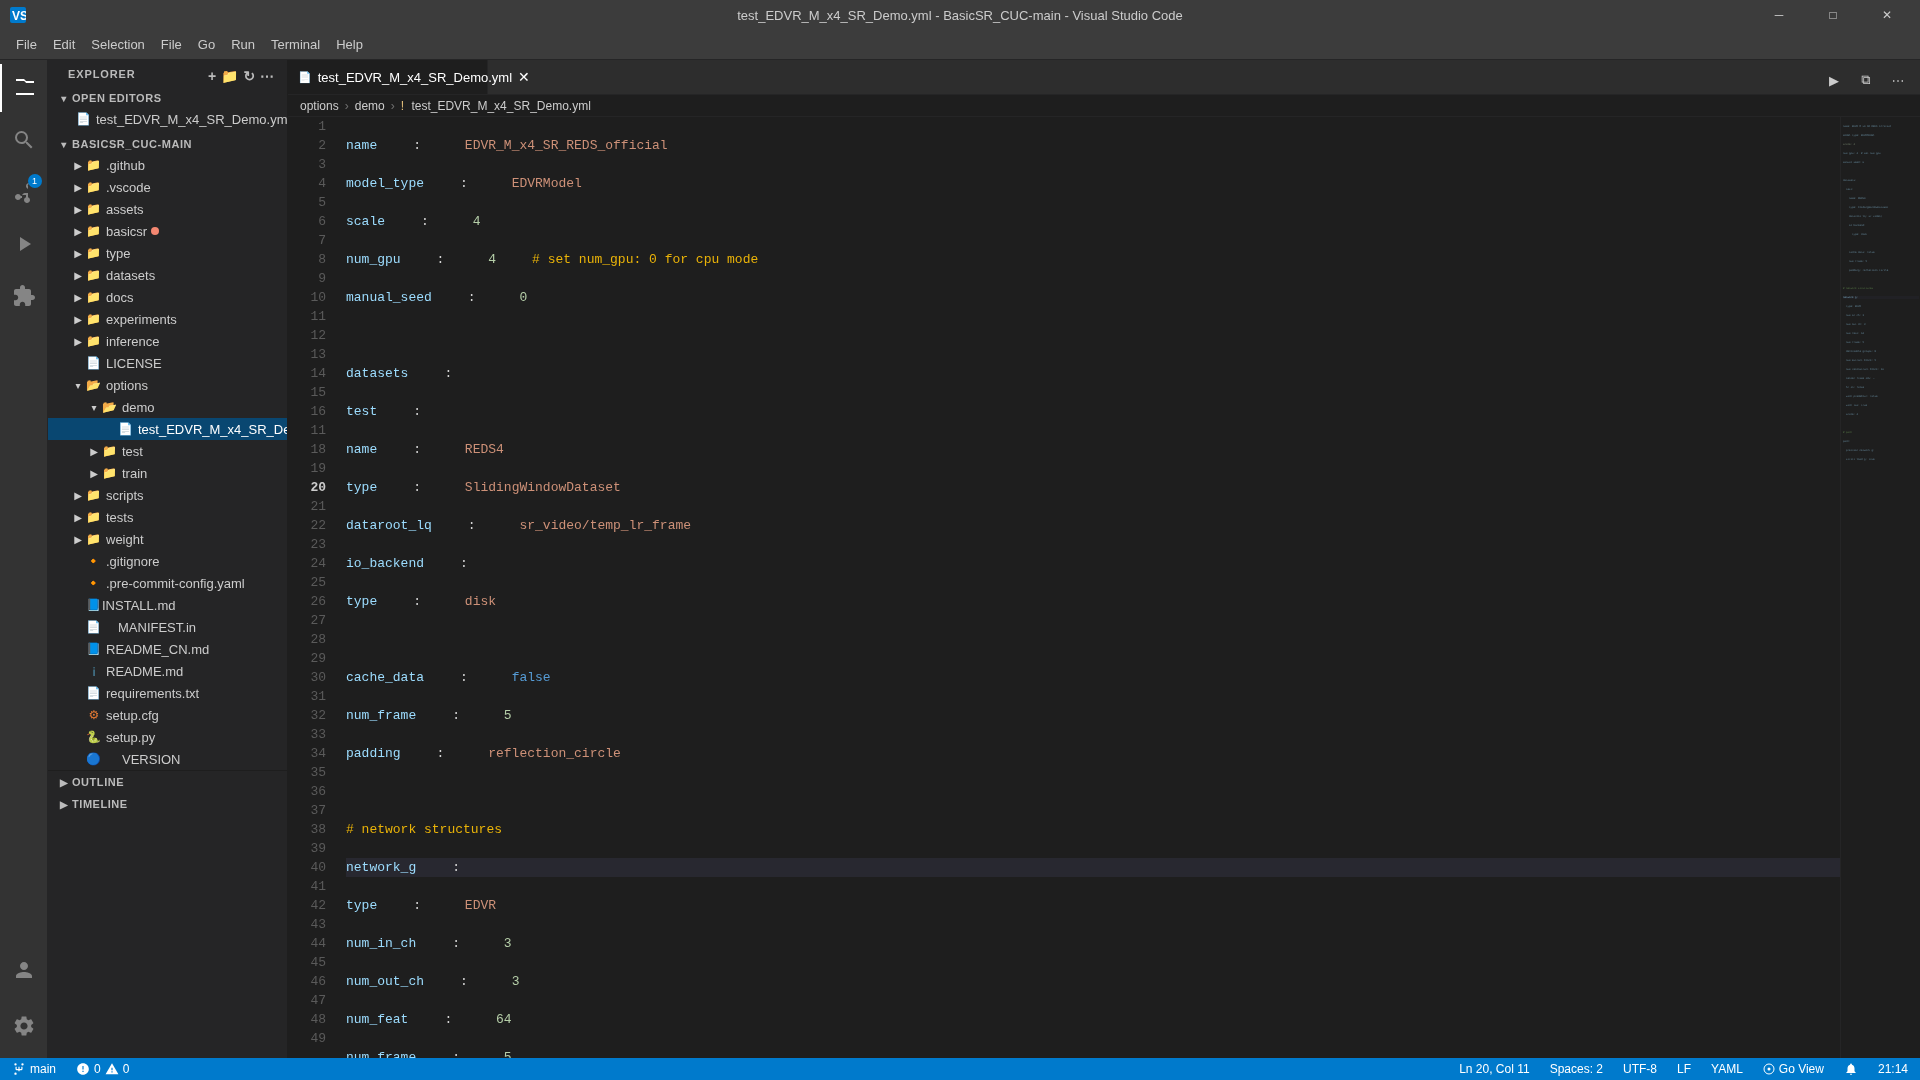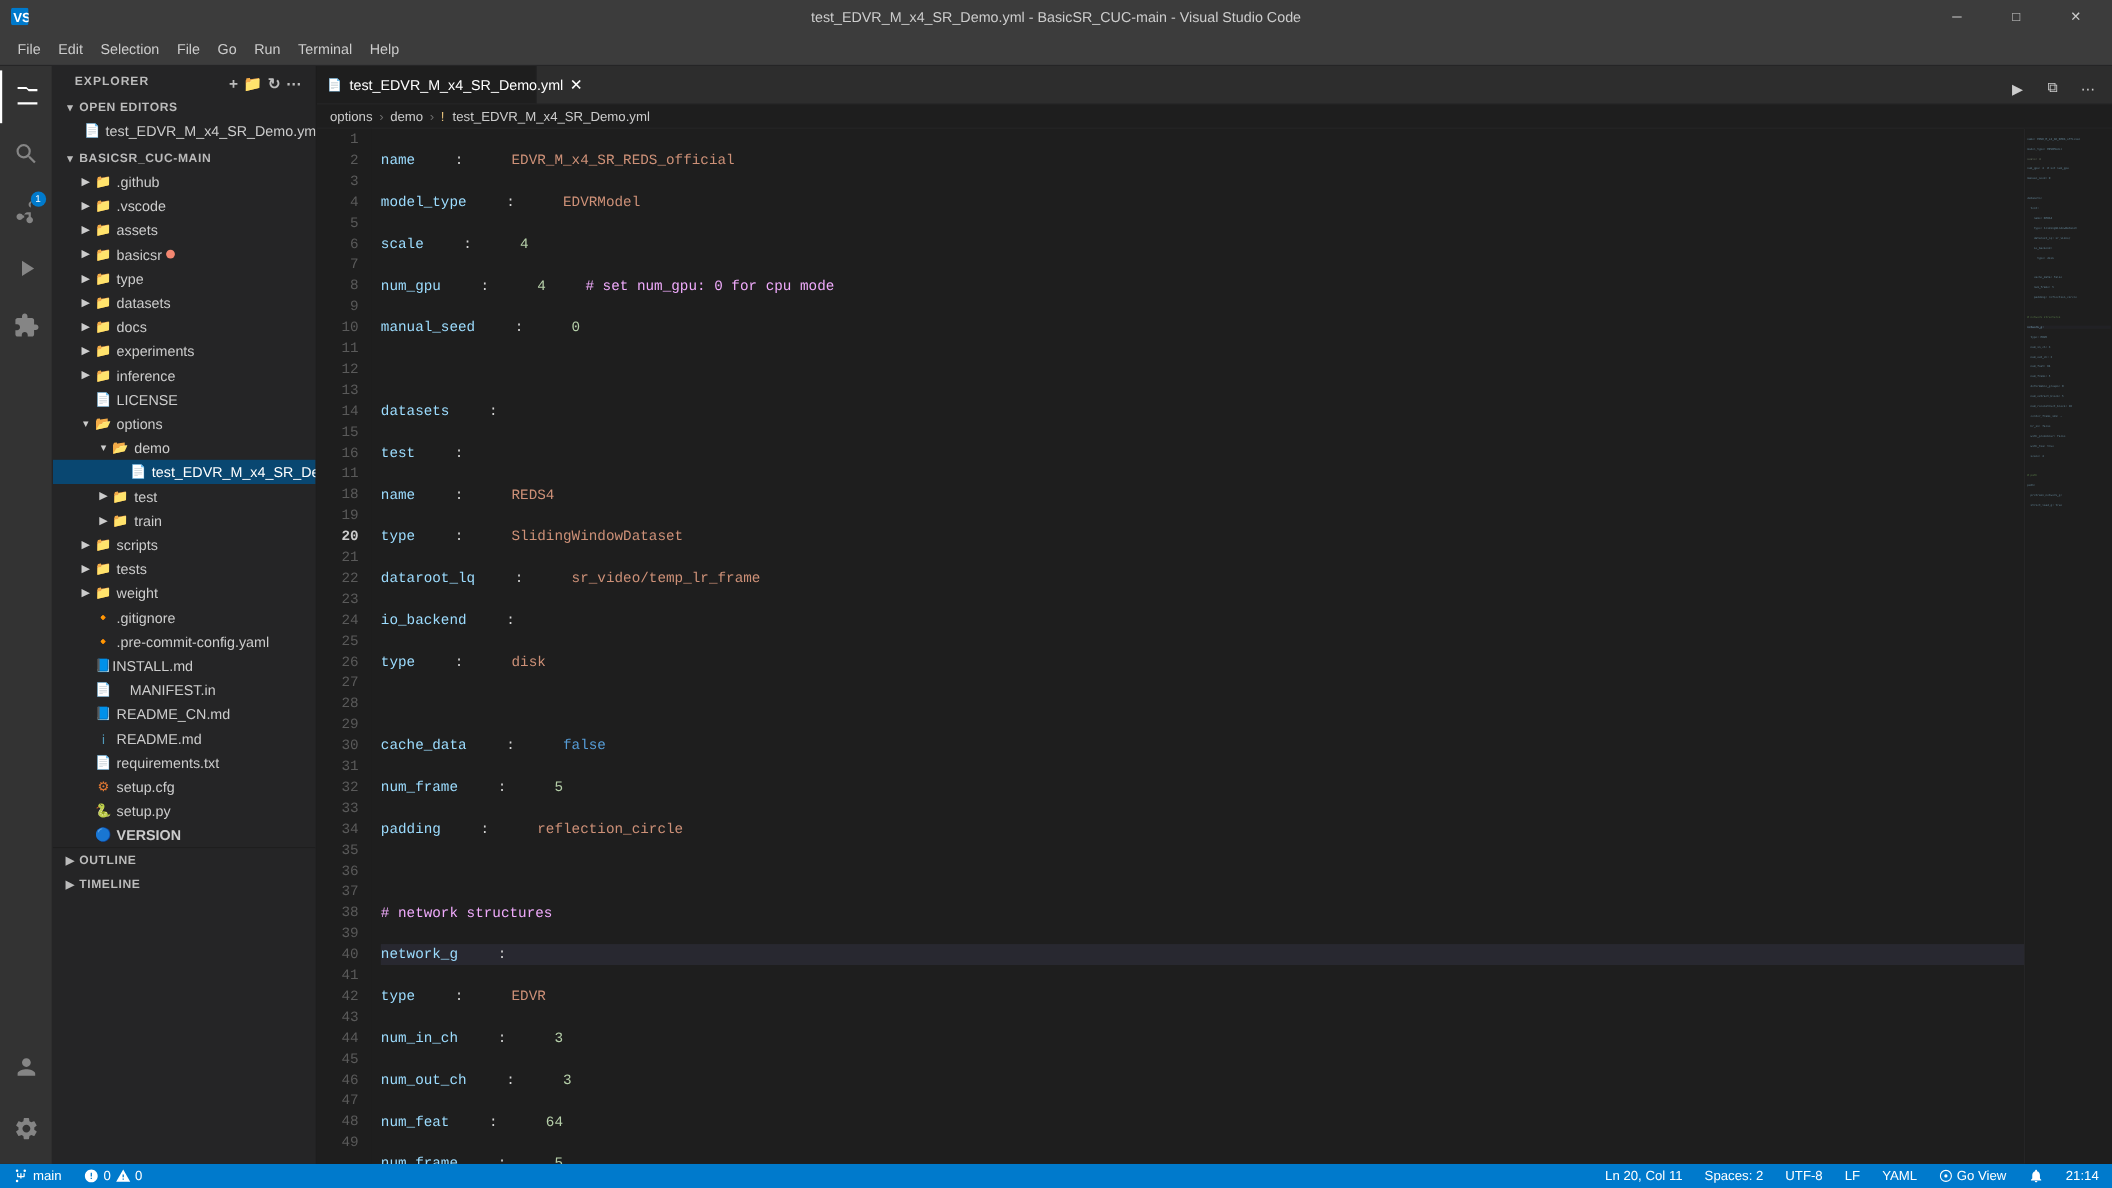--- a/index.html
+++ b/index.html
@@ -299,21 +299,21 @@
     #code-area::-webkit-scrollbar { width: 10px; height: 10px; }
     #code-area::-webkit-scrollbar-track { background: #1e1e1e; }
     #code-area::-webkit-scrollbar-thumb { background: #424242; }
 
     .line { display: flex; align-items: flex-start; min-height: 19px; gap: 36px; }
     .line.active-line { background: #282830; }
 
     
     .k { color: #569cd6; } 
     .s { color: #ce9178; } 
-    .c { color: #f0abfc; } 
+    .c { color: #eab308; } 
     .num { color: #b5cea8; } 
     .prop { color: #9cdcfe; } 
     .colon { color: #d4d4d4; }
 
     
     #minimap {
       width: 80px;
       background: #1e1e1e;
       border-left: 1px solid #252526;
       overflow: hidden;
@@ -626,21 +626,21 @@
         <span style="margin-left:4px;">setup.cfg</span>
       </div>
       <div class="tree-item" style="padding-left:22px;">
         <span class="tree-icon" style="visibility:hidden;">▶</span>
         <span class="file-icon" style="color:#3572a5;">🐍</span>
         <span style="margin-left:4px;">setup.py</span>
       </div>
       <div class="tree-item" style="padding-left:22px;">
         <span class="tree-icon" style="visibility:hidden;">▶</span>
         <span class="file-icon" style="color:#007acc;">🔵</span>
-        <span style="margin-left:4px;font-weight:bold;">VERSION</span>
+        <span style="margin-left:20px;">VERSION</span>
       </div>
 
       <div id="bottom-sections" style="margin-top: auto;">
         <div class="bottom-section-header">
           <span class="chevron">▶</span>
           <span>OUTLINE</span>
         </div>
         <div class="bottom-section-header">
           <span class="chevron">▶</span>
           <span>TIMELINE</span>

